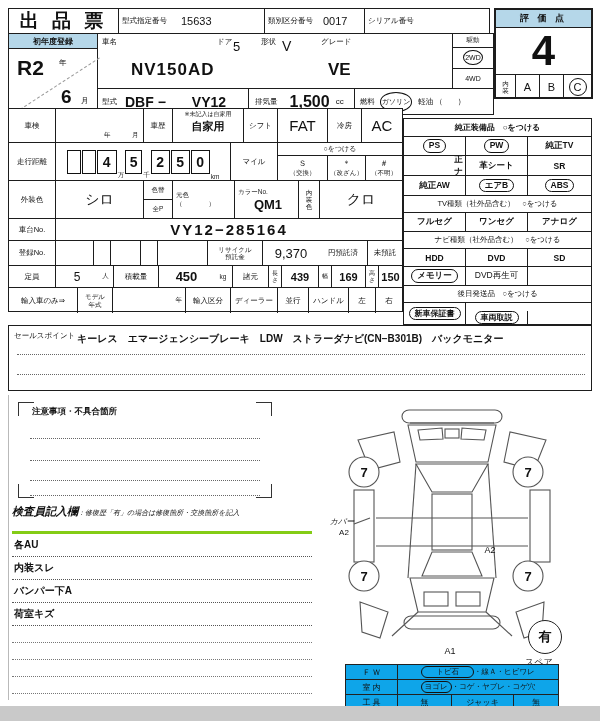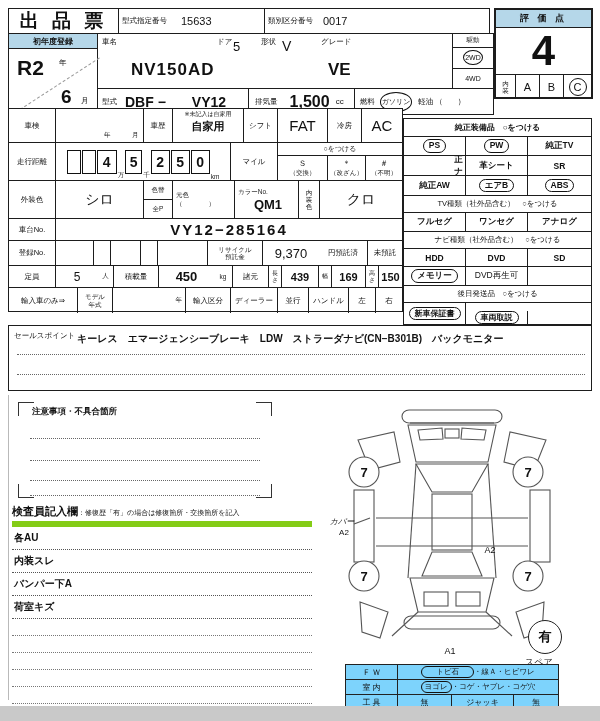--- a/index.html
+++ b/index.html
@@ -32,20 +32,24 @@
       <span style="font-size:19px;font-weight:bold;letter-spacing:4px;">出 品 票</span>
     </div>
     <div class="c" style="width:146px;justify-content:flex-start;padding-left:3px;">
       <span class="lbl">型式指定番号</span>
       <span style="font-size:11px;margin-left:14px;">15633</span>
     </div>
     <div class="c" style="width:100px;justify-content:flex-start;padding-left:3px;">
       <span class="lbl">類別区分番号</span>
       <span style="font-size:11px;margin-left:10px;">0017</span>
     </div>
+    <div class="c last" style="flex:1;justify-content:flex-start;padding-left:3px;">
+      <span class="lbl">シリアル番号</span>
+      <span style="font-size:11px;margin-left:10px;"></span>
+    </div>
   </div>
 
   <div class="abs" style="left:494px;top:8px;width:99px;height:91px;border:2px solid #1d1d1d;box-sizing:border-box;background:#fff;">
     <div class="blue" style="height:17px;display:flex;align-items:center;justify-content:center;border-bottom:1px solid #1d1d1d;">
       <span style="font-size:9px;font-weight:bold;letter-spacing:3px;">評 価 点</span>
     </div>
     <div style="height:46px;display:flex;align-items:center;justify-content:center;">
       <span style="font-size:42px;font-weight:bold;line-height:1;">4</span>
     </div>
     <div style="height:24px;display:flex;border-top:1px solid #1d1d1d;">
@@ -371,21 +375,21 @@
     <div class="abs" style="left:0;bottom:0;width:15px;height:13px;border-left:1.5px solid #333;border-bottom:1.5px solid #333;"></div>
     <div class="abs" style="right:0;bottom:0;width:15px;height:13px;border-right:1.5px solid #333;border-bottom:1.5px solid #333;"></div>
     <span class="abs" style="left:14px;top:4px;font-size:8.5px;font-weight:bold;">注意事項・不具合箇所</span>
     <div class="abs dot" style="left:12px;top:36px;width:230px;"></div>
     <div class="abs dot" style="left:12px;top:58px;width:230px;"></div>
     <div class="abs dot" style="left:12px;top:78px;width:230px;"></div>
     <div class="abs dot" style="left:12px;top:93px;width:230px;"></div>
   </div>
 
   <div class="abs" style="left:12px;top:504px;width:300px;">
-    <div style="border-bottom:6px solid #84cc16;padding-bottom:2px;display:flex;align-items:baseline;">
+    <div style="border-bottom:3px solid #84cc16;padding-bottom:12px;display:flex;align-items:baseline;font-style:italic;">
       <span style="font-size:11px;font-weight:bold;">検査員記入欄</span>
       <span style="font-size:7px;">：修復歴「有」の場合は修復箇所・交換箇所を記入</span>
     </div>
     <div style="height:22px;border-bottom:1px dotted #555;display:flex;align-items:center;">
       <span style="font-size:10px;font-weight:bold;padding-left:2px;">各AU</span>
     </div>
     <div style="height:22px;border-bottom:1px dotted #555;display:flex;align-items:center;">
       <span style="font-size:10px;font-weight:bold;padding-left:2px;">内装スレ</span>
     </div>
     <div style="height:22px;border-bottom:1px dotted #555;display:flex;align-items:center;">
@@ -453,21 +457,21 @@
       <text x="160" y="147" font-size="9">A2</text>
       <text x="120" y="248" font-size="9">A1</text>
     </g>
   </svg>
 
   <div class="abs" style="left:528px;top:620px;width:32px;height:32px;border:1.5px solid #222;border-radius:50%;display:flex;align-items:center;justify-content:center;background:#fff;">
     <span style="font-size:13px;font-weight:bold;">有</span>
   </div>
   <span class="abs" style="left:525px;top:656px;font-size:9px;">スペア</span>
 
-  <div class="abs" style="left:345px;top:664px;width:214px;border:1.2px solid #222;box-sizing:border-box;background:#7dd3fc;">
+  <div class="abs" style="left:345px;top:664px;width:214px;border:1.2px solid #222;box-sizing:border-box;background:#0ea5e9;">
     <div style="display:flex;border-bottom:1px solid #222;height:14px;">
       <div class="c" style="width:52px;border-right:1px solid #222;">
           <span style="font-size:8px;">Ｆ Ｗ</span>
         </div>
       <div class="c last" style="flex:1;">
         <span style="font-size:7.5px;border:1.2px solid #111;border-radius:999px;padding:0 14px;">トビ石</span>
         <span style="font-size:7.5px;">・線Ａ・ヒビワレ</span>
       </div>
     </div>
     <div style="display:flex;border-bottom:1px solid #222;height:14px;">

